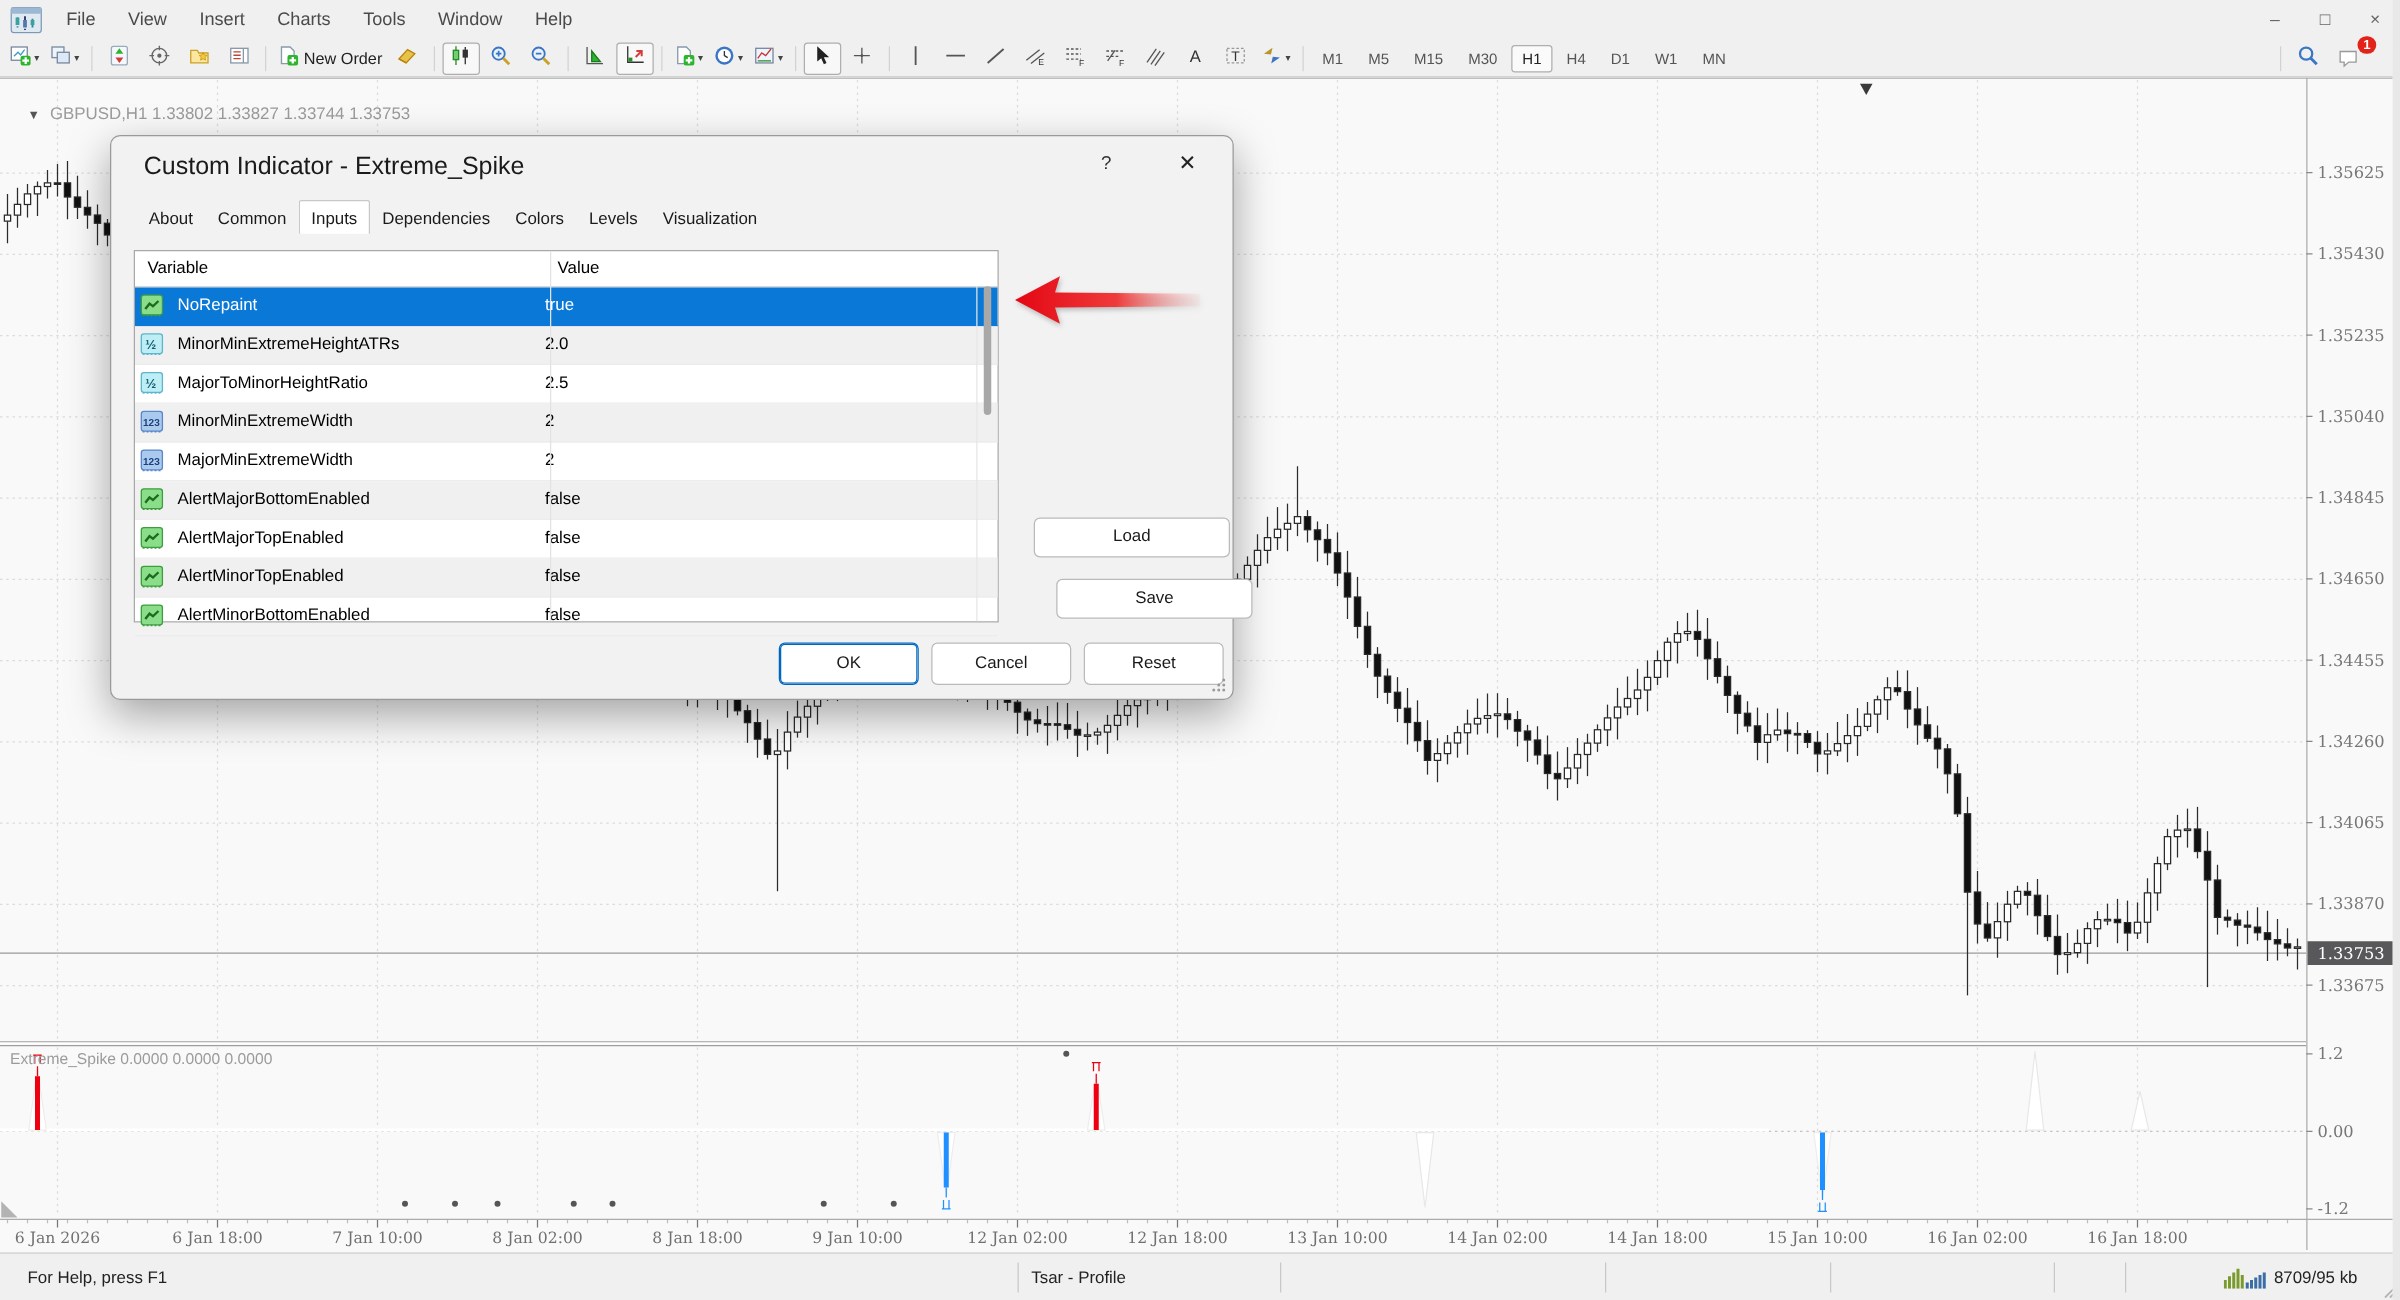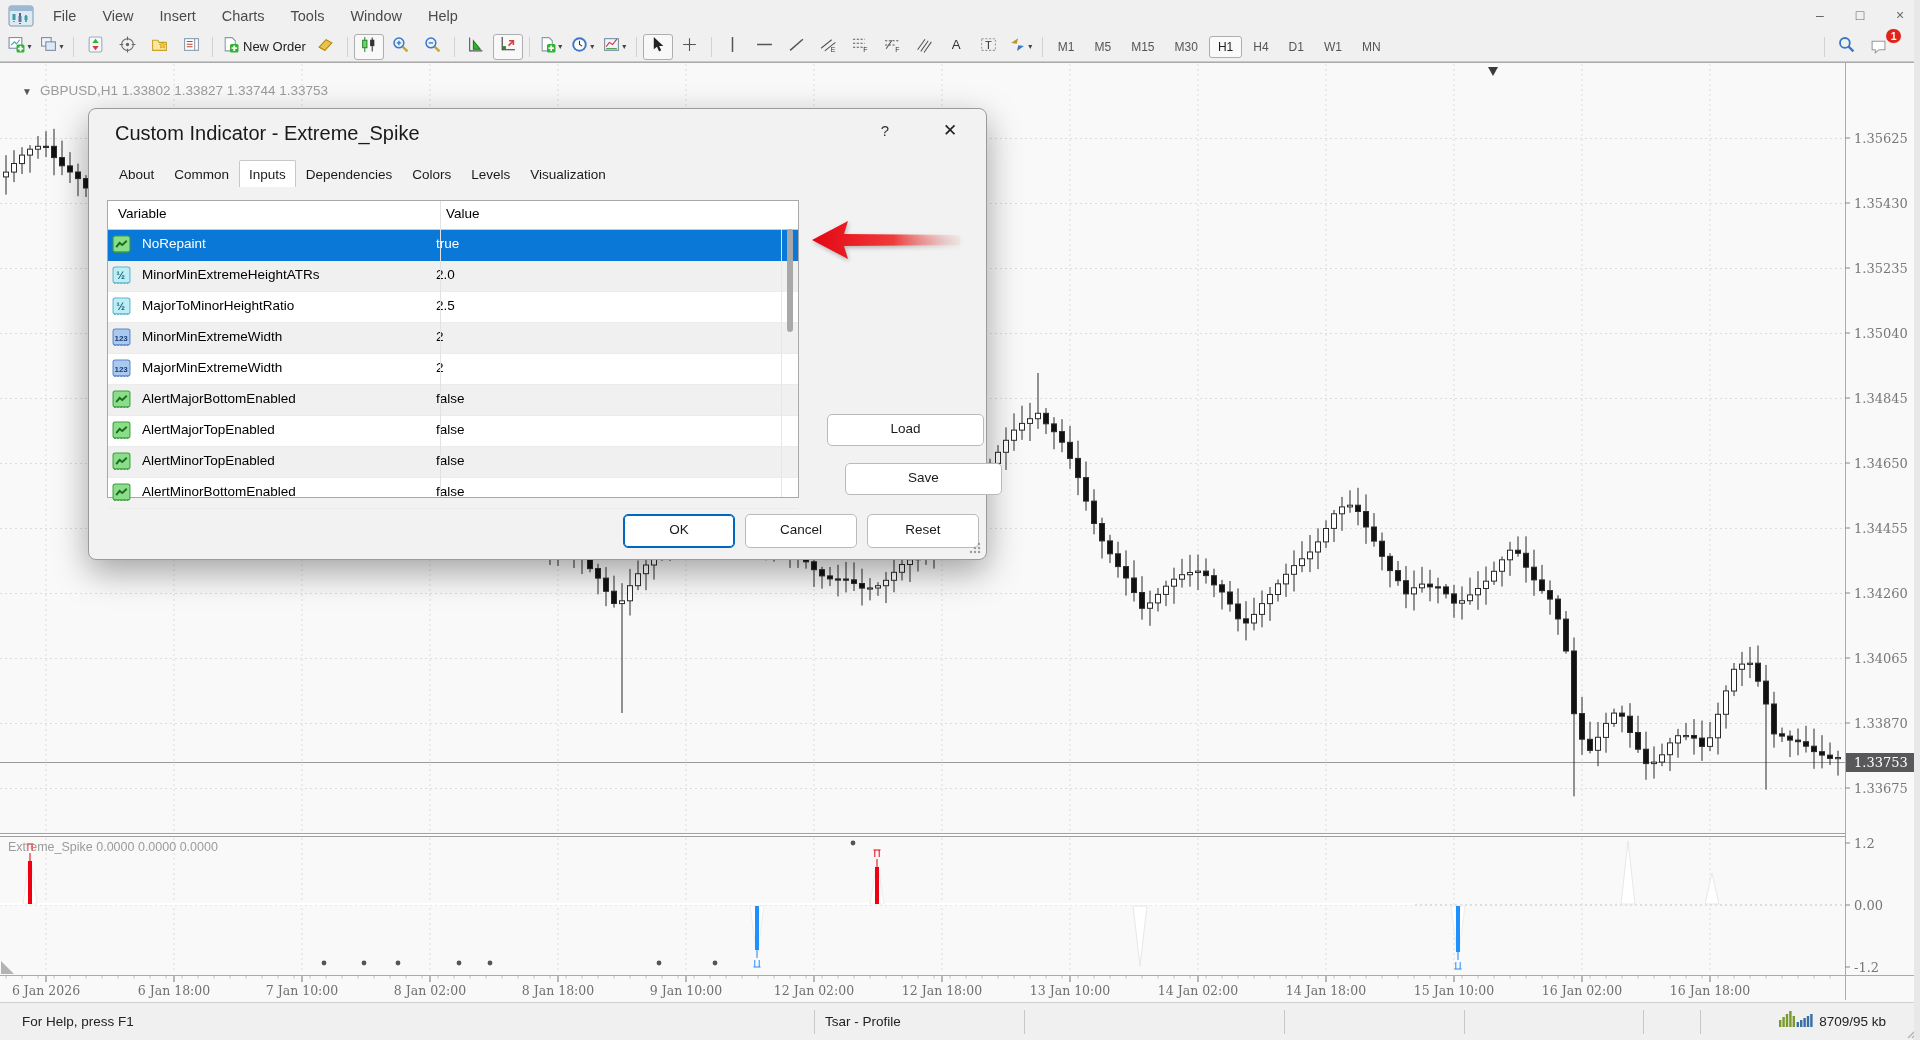--- a/index.html
+++ b/index.html
@@ -31,21 +31,21 @@
   
   #chartsvg{position:absolute;left:0;top:62px;}
   .chart-title{position:absolute;left:22px;top:83px;font-size:13.5px;color:#9b9b9b;z-index:3;}
   .chart-title .tri{color:#555;font-size:10px;margin-right:8px;}
   .ind-label{position:absolute;left:8px;top:840px;font-size:12.5px;color:#9b9b9b;z-index:3;}
   
   .statusbar{position:absolute;left:0;top:1002px;width:1920px;height:38px;background:#f0f0f0;
              border-top:1px solid #cfcfcf;display:flex;align-items:center;font-size:13.5px;color:#222;}
   .sb-seg{height:24px;line-height:24px;padding-left:10px;box-sizing:border-box;margin-left:12px;}
   .sb-seg+.sb-seg{border-left:1px solid #c8c8c8;}
-  .sb-conn{display:flex;align-items:flex-start;justify-content:flex-end;padding-right:34px;}
+  .sb-conn{display:flex;align-items:center;justify-content:flex-end;padding-right:34px;}
   .sb-conn svg{margin-right:6px;}
   .sb-grip{position:absolute;right:2px;bottom:2px;}
   
   .dialog{position:absolute;left:88px;top:108px;width:897px;height:450px;background:#f2f2f2;
           border:1px solid #9a9a9a;border-radius:8px;box-shadow:0 12px 34px rgba(0,0,0,.35);z-index:10;}
   .dlg-title{position:absolute;left:26px;top:13px;font-size:20px;color:#1a1a1a;}
   .dlg-help{position:absolute;left:784px;top:10px;width:24px;height:24px;text-align:center;
             line-height:24px;font-size:15px;color:#333;}
   .dlg-close{position:absolute;left:846px;top:8px;width:30px;height:28px;text-align:center;
              line-height:28px;font-size:17px;color:#222;}

